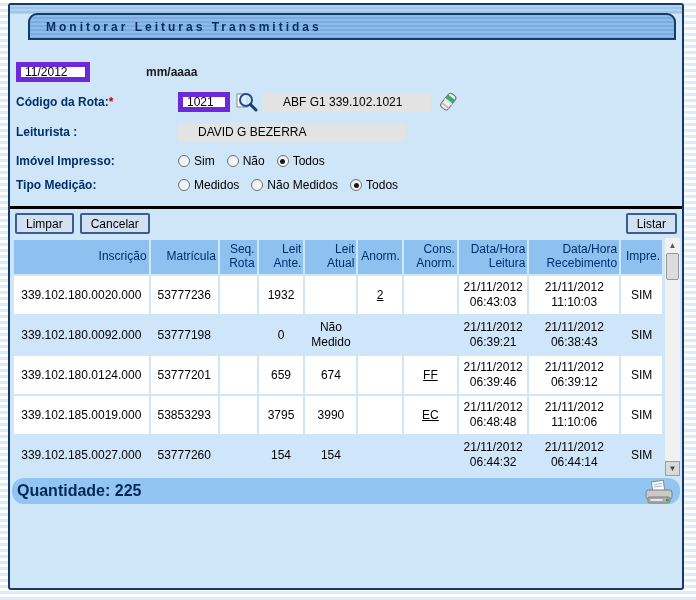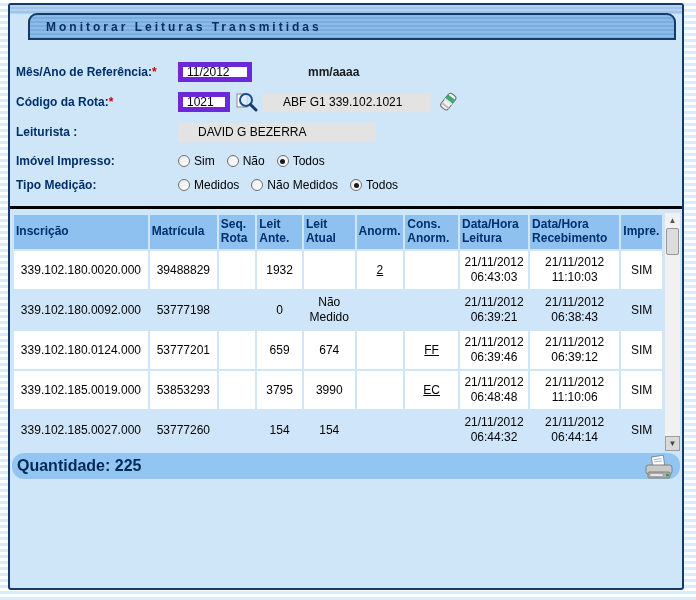--- a/index.html
+++ b/index.html
@@ -34,43 +34,43 @@
     box-sizing:border-box;height:20px;border:5px solid #6d28d9;background:#fff;
     font-family:"Liberation Sans",sans-serif;font-size:12px;padding:1px 4px;color:#000;
   }
   .ti.mes{width:74px;}
   .ti.rota{width:52px;}
   .ro{
     box-sizing:border-box;height:19px;background:#e3e3e3;display:flex;align-items:center;
     padding:0 20px;font-size:12px;color:#000;
   }
   .ro.rota-desc{width:168px;margin-left:4px;}
-  .ro.leiturista{width:198px;}
+  .ro.leiturista{width:227px;}
   .hint{margin-left:8px;font-size:12px;font-weight:bold;color:#1a1a1a;padding-left:48px;}
   .icon-btn{background:none;border:none;padding:0;margin:0 0 0 6px;cursor:pointer;line-height:0;}
   .ropt{display:flex;align-items:center;margin-right:12px;font-size:12px;color:#000;}
   .radio{
     appearance:none;-webkit-appearance:none;width:12px;height:12px;margin:0 4px 0 0;
     border:1px solid #6f6f6f;border-radius:50%;
     background:linear-gradient(135deg,#e9e9e9,#ffffff);
     display:inline-grid;place-items:center;
   }
   .radio:checked::before{content:"";width:5px;height:5px;border-radius:50%;background:#1a1a1a;}
   .sep{height:3px;background:#000;margin-top:10px;}
   .btnrow{display:flex;gap:6px;margin:4px 5px 0 5px;align-items:center;}
   .btn{
     box-sizing:border-box;height:21px;background:#d2e0f0;border:2px solid #3a5e93;border-radius:2px;
     font-family:"Liberation Sans",sans-serif;font-size:12px;color:#000;padding:0 9px;cursor:pointer;
   }
   .btn.listar{margin-left:auto;}
   .tablewrap{display:flex;margin:4px 2px 0 2px;align-items:stretch;}
   table.grid{border-collapse:separate;border-spacing:2px;flex:1;background:transparent;}
   table.grid th{
-    background:#8ec1f0;color:#00306b;font-size:12px;font-weight:bold;
-    height:34px;line-height:1.15;padding:0 2px;text-align:left;
+    background:#8ec1f0;color:#00306b;font-size:12px;font-weight:normal;
+    height:34px;line-height:1.15;padding:0 2px;text-align:right;
   }
   table.grid td{font-size:12px;color:#000;height:36px;padding:1px 4px;text-align:center;line-height:1.25;}
   tr.odd td{background:#ffffff;}
   tr.even td{background:#cfe6fa;}
   td.l{text-align:left;}
   td.r{text-align:right;padding-right:9px;}
   .lnk{text-decoration:underline;color:#000;cursor:pointer;}
   .sb{width:15px;display:flex;flex-direction:column;background:#f1f1f1;margin-left:1px;}
   .sb-up{height:14px;display:grid;place-items:center;font-size:8px;color:#555;cursor:pointer;}
   .sb-thumb{height:25px;margin:1px;background:#dcdcdc;border:1px solid #979797;border-radius:2px;cursor:pointer;}
@@ -91,21 +91,20 @@
 <div class="panel">
   <div class="topstrip"></div>
   <div class="tab">
     <span class="tab-title">Monitorar Leituras Transmitidas</span>
   </div>
 
 
   <div class="form">
 
     <div class="frow">
-      <span class="flabel"><span>Mês/Ano de Referência:</span><span class="req">*</span></span>
       <input class="ti mes" type="text" value="11/2012" style="">
       <span class="hint">mm/aaaa</span>
     </div>
 
     <div class="frow">
       <span class="flabel"><span>Código da Rota:</span><span class="req">*</span></span>
       <input class="ti rota" type="text" value="1021" style="">
       <button class="icon-btn" title="">
         <svg width="23" height="22" viewBox="0 0 23 22">
           <rect x="1" y="3" width="10" height="13" fill="#ffffff" stroke="#8a8a8a"></rect>
@@ -160,20 +159,25 @@
       <label class="ropt">
         <input class="radio" type="radio" name="medicao" checked="true" style="">
         <span>Todos</span>
       </label>
     </div>
 
   </div>
 
   <div class="sep"></div>
 
+  <div class="btnrow">
+    <button class="btn">Limpar</button>
+    <button class="btn">Cancelar</button>
+    <button class="btn listar">Listar</button>
+  </div>
 
   <div class="tablewrap">
     <table class="grid">
       <colgroup>
         <col style="width:132px">
           <col style="width:66px">
           <col style="width:36px">
           <col style="width:44px">
           <col style="width:50px">
         <col style="width:42px">
@@ -191,21 +195,21 @@
         <th>Leit Atual</th>
         <th>Anorm.</th>
         <th>Cons. Anorm.</th>
         <th>Data/Hora Leitura</th>
         <th>Data/Hora Recebimento</th>
         <th>Impre.</th>
       </tr>
 
       <tr class="odd">
         <td class="l">339.102.180.0020.000</td>
-        <td class="l">39488829</td>
+        <td class="l">53777236</td>
         <td></td>
         <td class="r">1932</td>
         <td></td>
         <td><span class="lnk">2</span></td>
         <td></td>
         <td><span>21/11/2012</span><br><span>06:43:03</span></td>
         <td><span>21/11/2012</span><br><span>11:10:03</span></td>
         <td>SIM</td>
       </tr>
 

